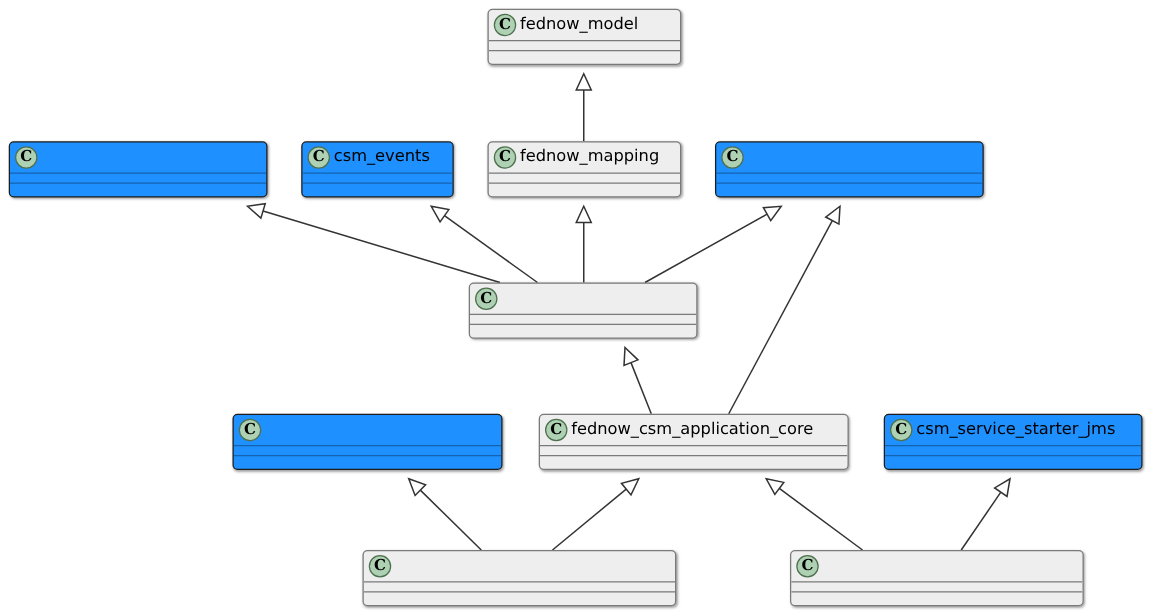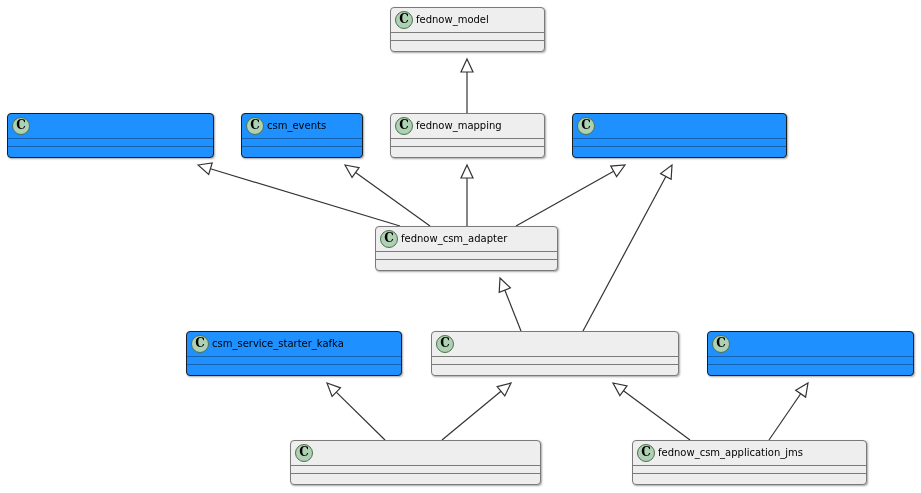--- a/index.html
+++ b/index.html
@@ -55,21 +55,21 @@
     border: 1px solid #4f704f;
     color: #000000;
     font-size: 12px;
     font-weight: bold;
     line-height: 14px;
     text-align: center;
     margin-right: 3px;
     font-family: "DejaVu Serif", "Liberation Serif", serif;
   }
   .uml-name {
-    font-size: 10px;
+    font-size: 13px;
     color: #000000;
     line-height: 16px;
   }
   .uml-compartment {
     height: 7px;
     border-top: 1px solid #4a4a4a;
   }
   .theme-plain .uml-compartment {
     border-top-color: #7a7a7a;
   }
@@ -164,57 +164,56 @@
       <div class="uml-class theme-highlight" style="left: 572px; top: 113px; width: 215px; height: 45px;">
         <div class="uml-header">
           <span class="uml-icon">C</span>
         </div>
         <div class="uml-compartment"></div>
         <div class="uml-compartment"></div>
       </div>
       <div class="uml-class theme-plain" style="left: 375px; top: 226px; width: 183px; height: 45px;">
         <div class="uml-header">
           <span class="uml-icon">C</span>
-          <span class="uml-name">fednow_csm_adapter</span>
         </div>
         <div class="uml-compartment"></div>
         <div class="uml-compartment"></div>
       </div>
       <div class="uml-class theme-highlight" style="left: 186px; top: 331px; width: 216px; height: 45px;">
         <div class="uml-header">
           <span class="uml-icon">C</span>
-          <span class="uml-name">csm_service_starter_kafka</span>
         </div>
         <div class="uml-compartment"></div>
         <div class="uml-compartment"></div>
       </div>
       <div class="uml-class theme-plain" style="left: 431px; top: 331px; width: 248px; height: 45px;">
         <div class="uml-header">
           <span class="uml-icon">C</span>
+          <span class="uml-name">fednow_csm_application_core</span>
         </div>
         <div class="uml-compartment"></div>
         <div class="uml-compartment"></div>
       </div>
       <div class="uml-class theme-highlight" style="left: 707px; top: 331px; width: 207px; height: 45px;">
         <div class="uml-header">
           <span class="uml-icon">C</span>
+          <span class="uml-name">csm_service_starter_jms</span>
         </div>
         <div class="uml-compartment"></div>
         <div class="uml-compartment"></div>
       </div>
       <div class="uml-class theme-plain" style="left: 290px; top: 440px; width: 251px; height: 45px;">
         <div class="uml-header">
           <span class="uml-icon">C</span>
         </div>
         <div class="uml-compartment"></div>
         <div class="uml-compartment"></div>
       </div>
       <div class="uml-class theme-plain" style="left: 632px; top: 440px; width: 235px; height: 45px;">
         <div class="uml-header">
           <span class="uml-icon">C</span>
-          <span class="uml-name">fednow_csm_application_jms</span>
         </div>
         <div class="uml-compartment"></div>
         <div class="uml-compartment"></div>
       </div>
     </div>
 
 </div>
 
 </body></html>

